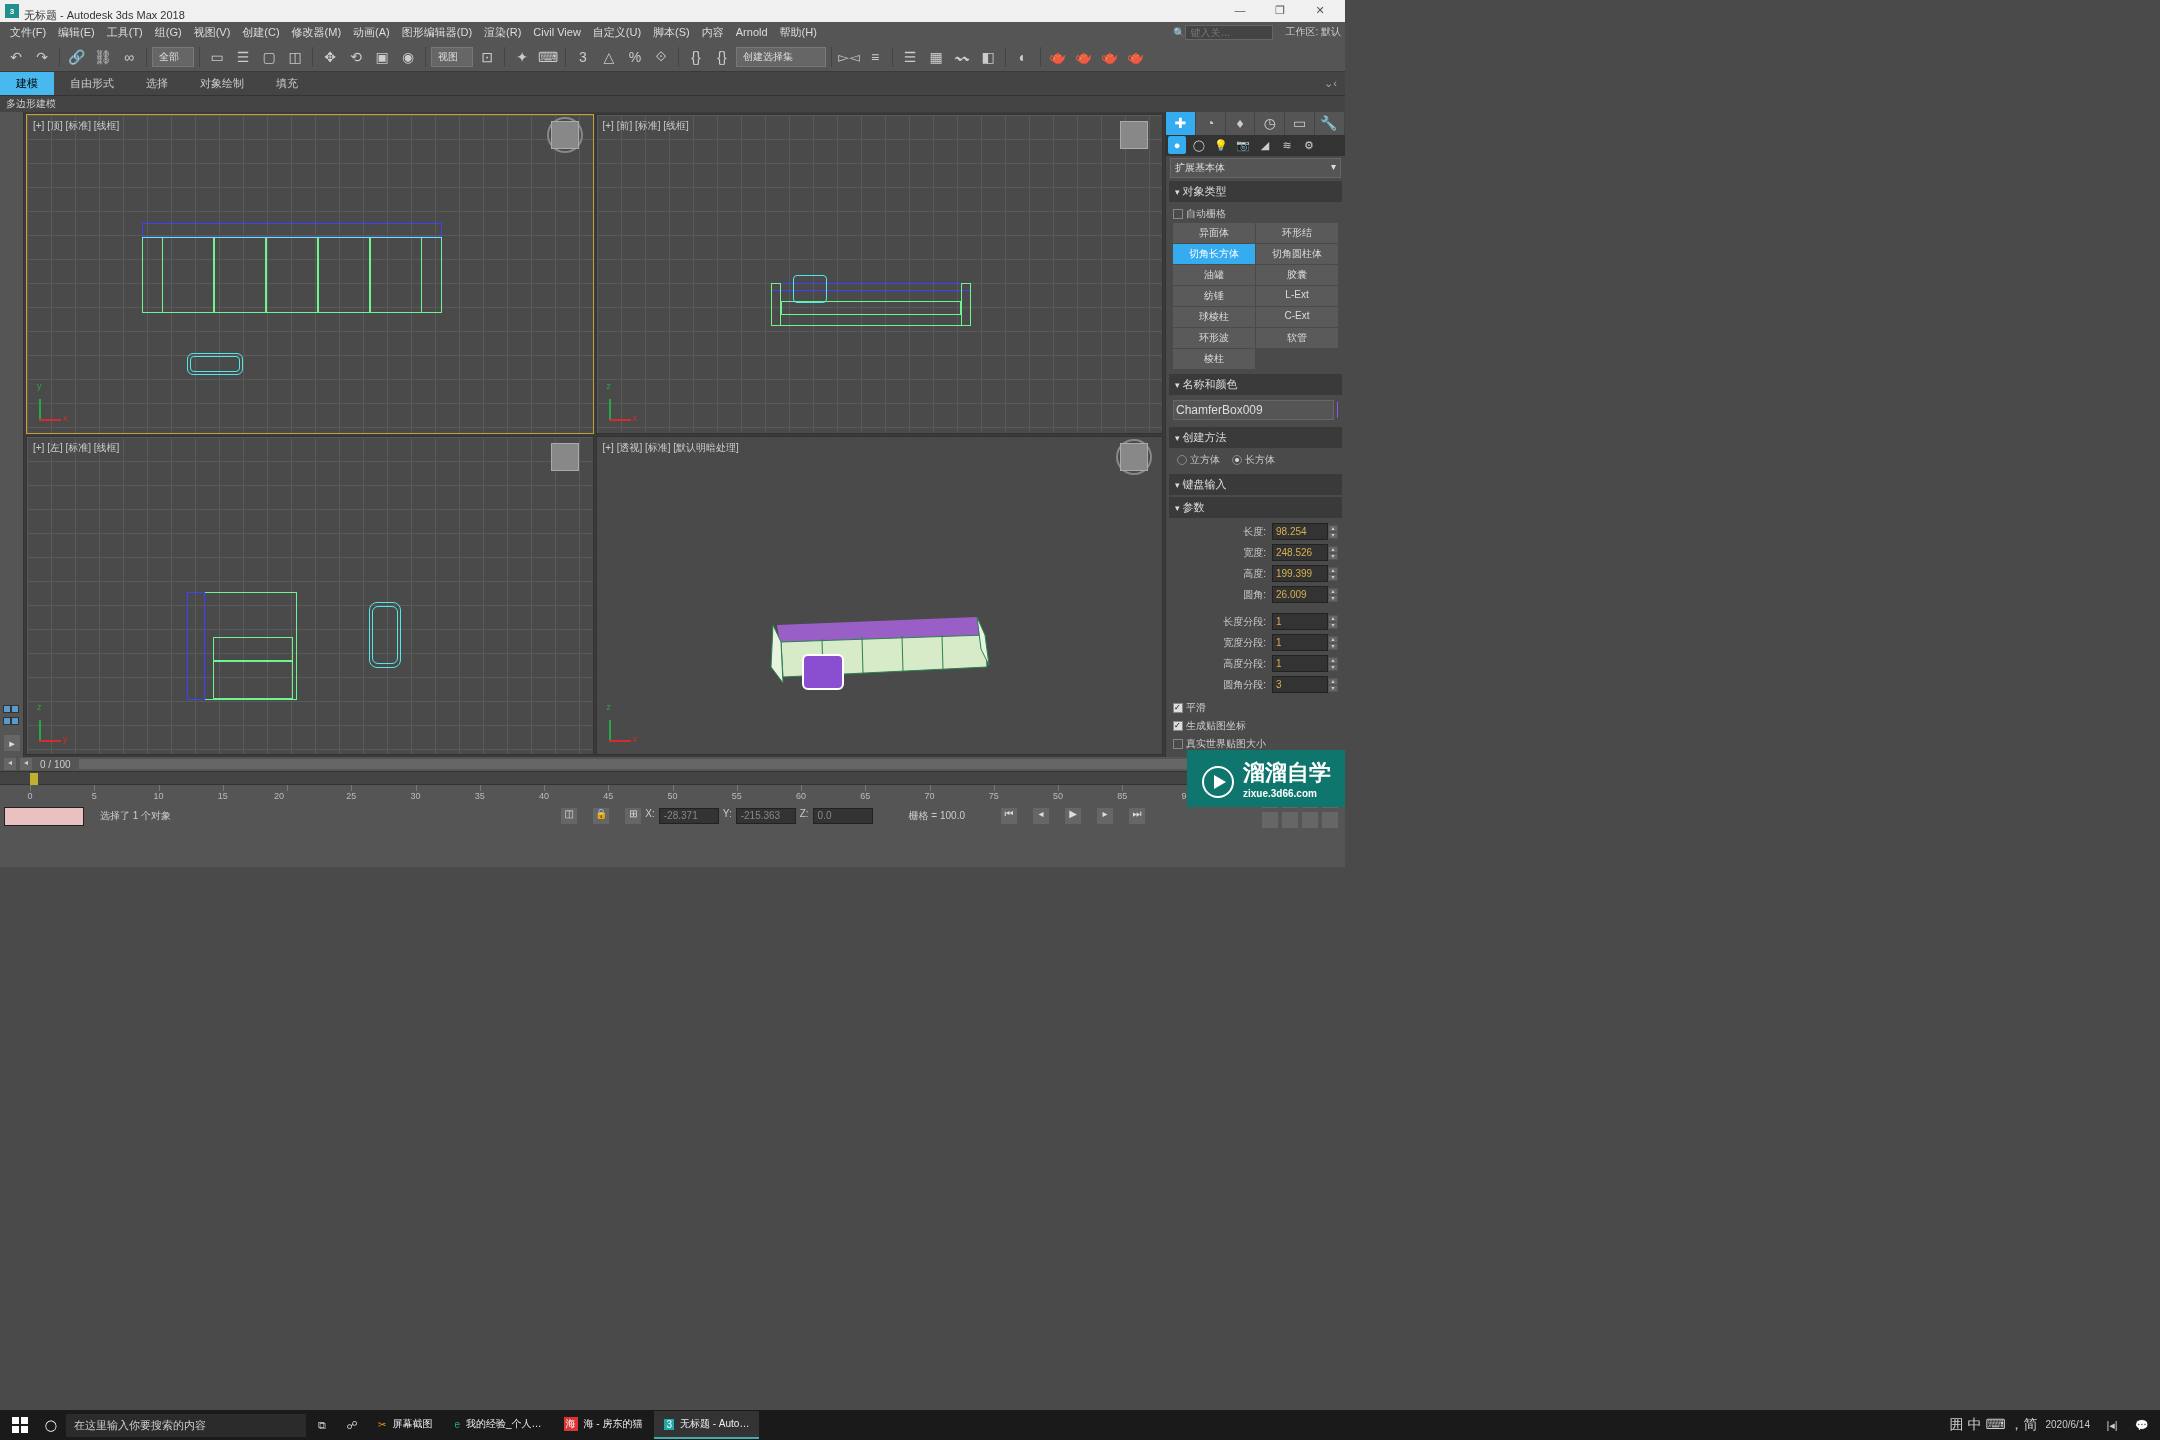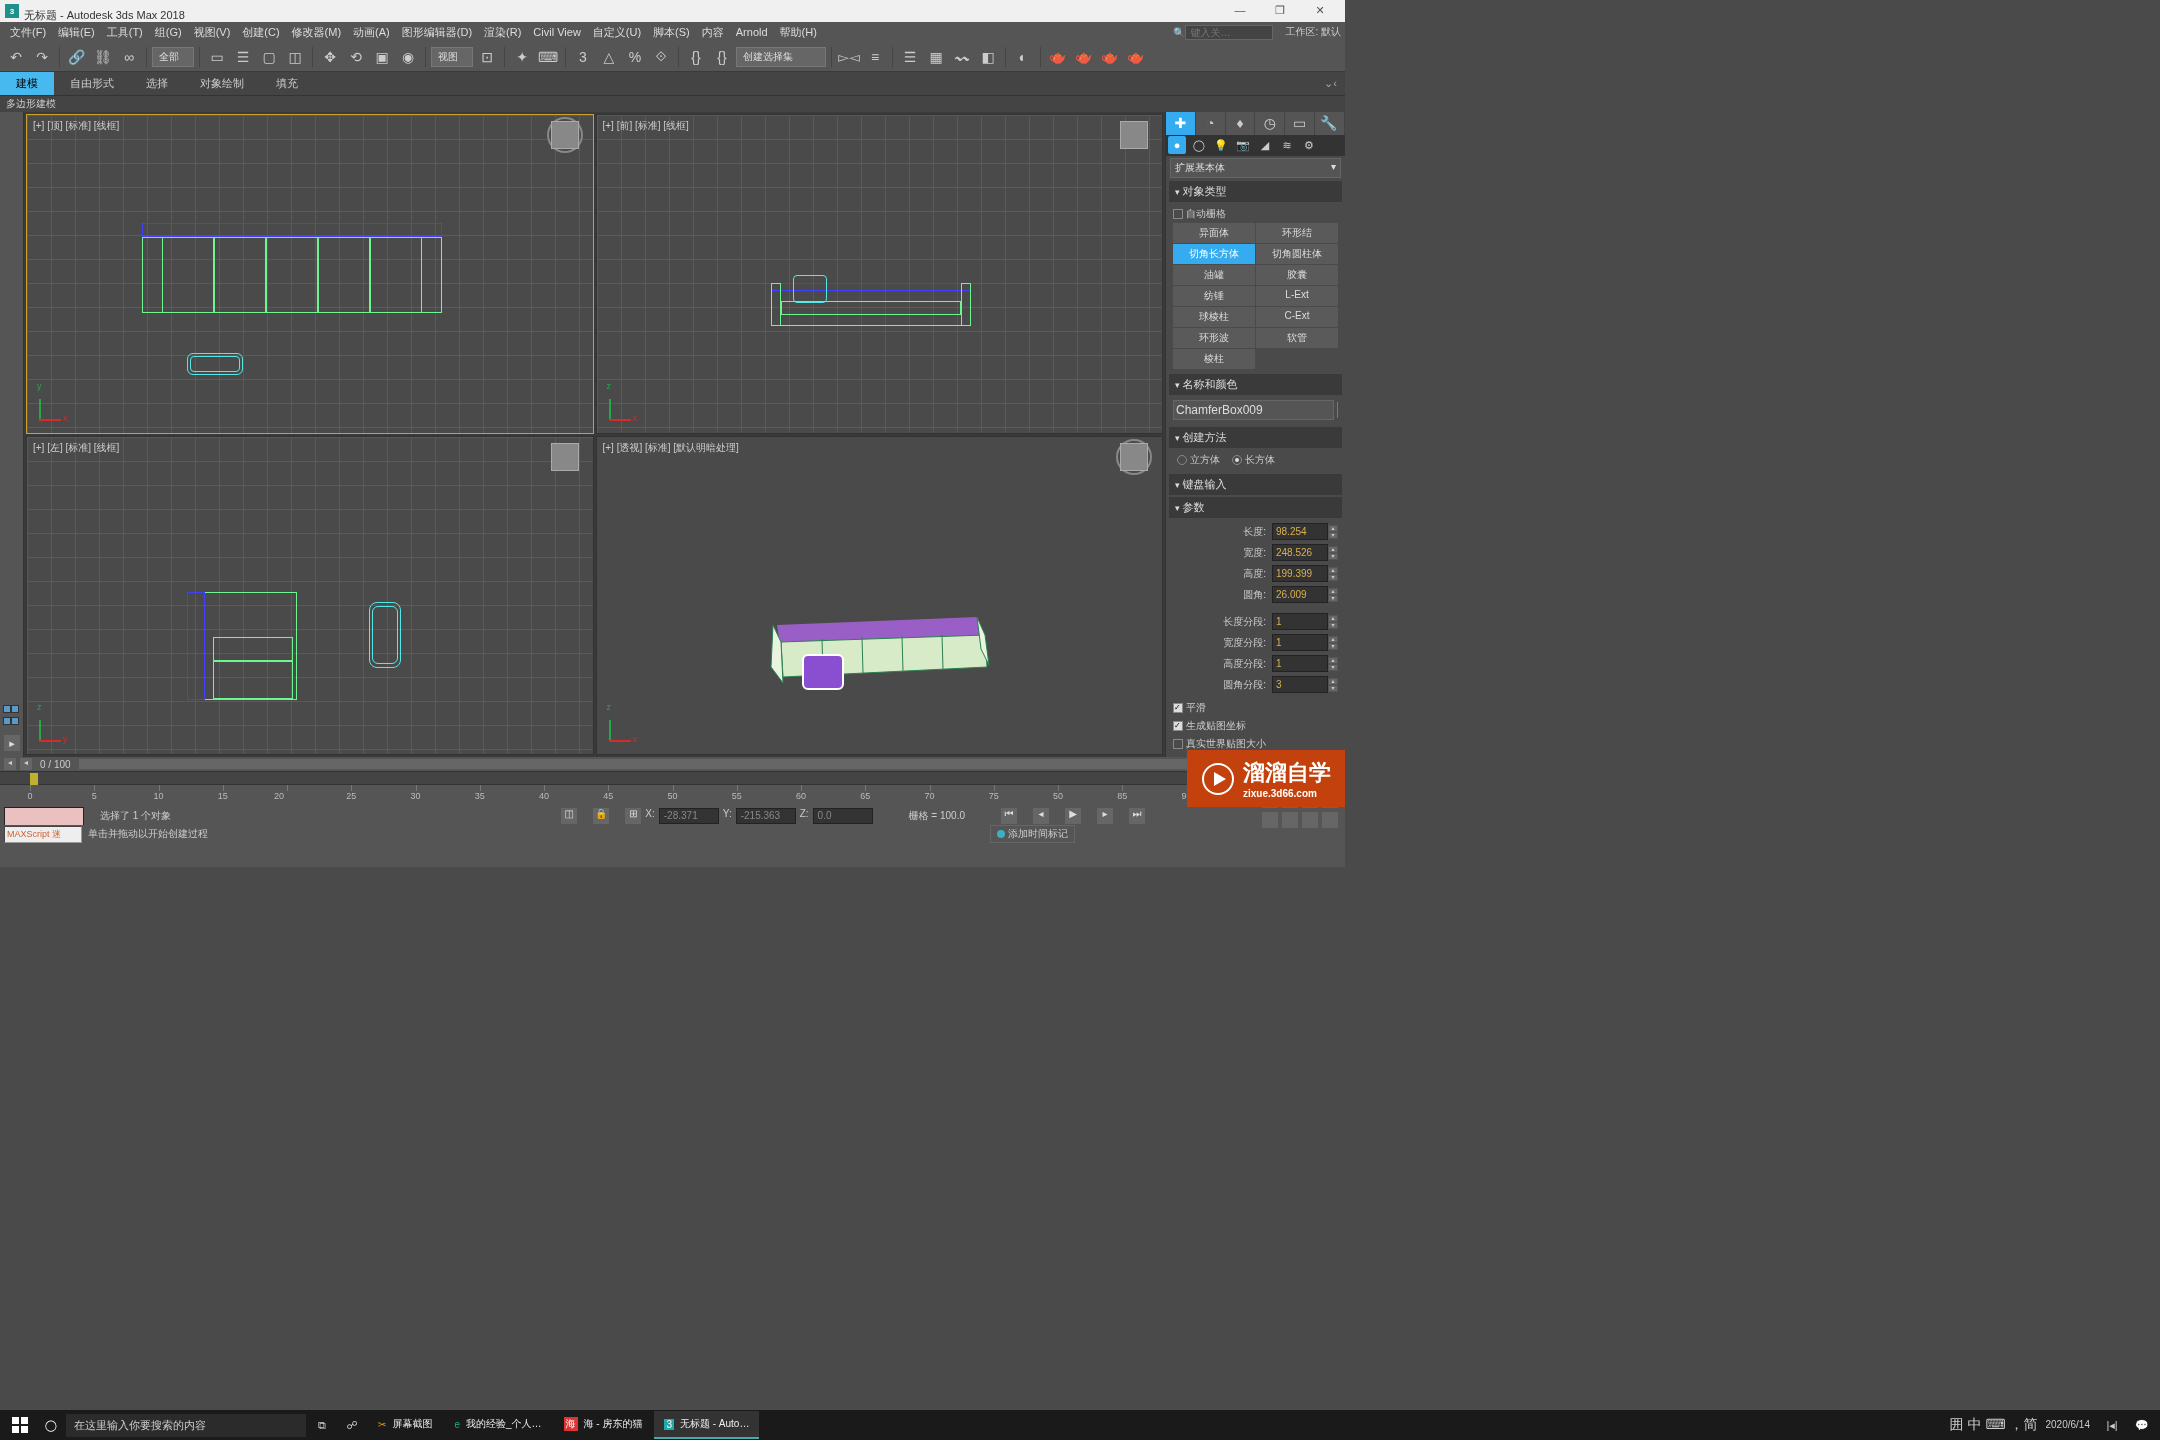--- a/index.html
+++ b/index.html
@@ -123,21 +123,21 @@
 
 .status2{height:18px;background:#555;display:flex;align-items:center;padding:0 4px;gap:6px;font-size:10px;}
 .status2 .minibox{width:78px;background:#eee;color:#d06030;border:1px inset #999;padding:1px 2px;font-size:9px;}
 .status2 .addtime{background:#555;border:1px solid #666;padding:1px 6px;color:#ccc;display:flex;align-items:center;gap:3px;}
 .status2 .addtime .dot{width:8px;height:8px;border-radius:50%;background:#3ab0c0;}
 
 .navicons{position:absolute;right:6px;bottom:38px;display:grid;grid-template-columns:repeat(4,18px);gap:2px;}
 .navicons div{width:18px;height:18px;background:#666;border:1px solid #555;}
 
 
-.watermark{position:absolute;right:0;bottom:60px;background:#c2410c;color:#fff;padding:8px 14px;font-size:22px;font-weight:bold;display:flex;align-items:center;gap:8px;}
+.watermark{position:absolute;right:0;bottom:60px;background:#0f766e;color:#fff;padding:8px 14px;font-size:22px;font-weight:bold;display:flex;align-items:flex-end;gap:8px;}
 .watermark .small{font-size:10px;}
 
 
 .taskbar { position:absolute;bottom:0;left:0;right:0;height:30px; background: #1a1a1a; display: flex; align-items: center; padding: 0 4px; gap: 2px; }
 .taskbar .start { width: 32px; height: 28px; display: flex; align-items: center; justify-content: center; }
 .taskbar .start svg{width:16px;height:16px;}
 .taskbar .search { width: 26px; height: 28px; display:flex;align-items:center;justify-content:center;color:#fff;}
 .taskbar .searchbox { flex:0 0 240px; background:#2b2b2b; color:#ccc; padding:4px 8px; font-size:11px; display:flex;align-items:center;gap:6px;}
 .taskbar .tray { width:28px;height:28px;display:flex;align-items:center;justify-content:center;}
 .taskbar .task { height:28px; padding:0 10px; display:flex;align-items:center;gap:6px;color:#eee;font-size:10px;border-bottom:2px solid transparent;}
@@ -575,30 +575,20 @@
         <div class="field">0.0</div>
     </div>
     <span style="margin:0 20px">栅格 = 100.0</span>
     <div class="pbtn">⏮</div>
     <div class="pbtn">◂</div>
     <div class="pbtn">▶</div>
     <div class="pbtn">▸</div>
     <div class="pbtn">⏭</div>
     <div style="width:180px"></div>
   </div>
-  <div class="status2">
-    <div class="minibox">MAXScript 迷</div>
-    <span>单击并拖动以开始创建过程</span>
-    <div style="flex:1"></div>
-    <div class="addtime">
-        <div class="dot"></div>
-        <span>添加时间标记</span>
-      </div>
-    <div style="width:260px"></div>
-  </div>
   <div class="navicons">
     <div></div>
     <div></div>
     <div></div>
     <div></div>
     <div></div>
     <div></div>
     <div></div>
     <div></div>
   </div>

